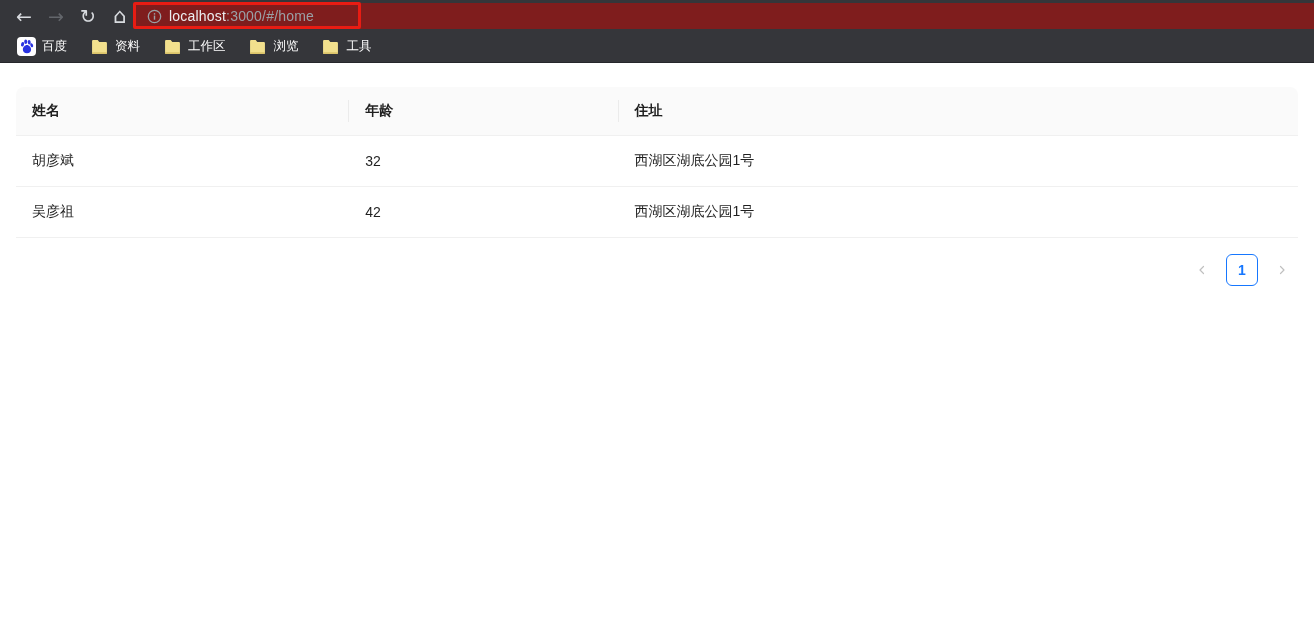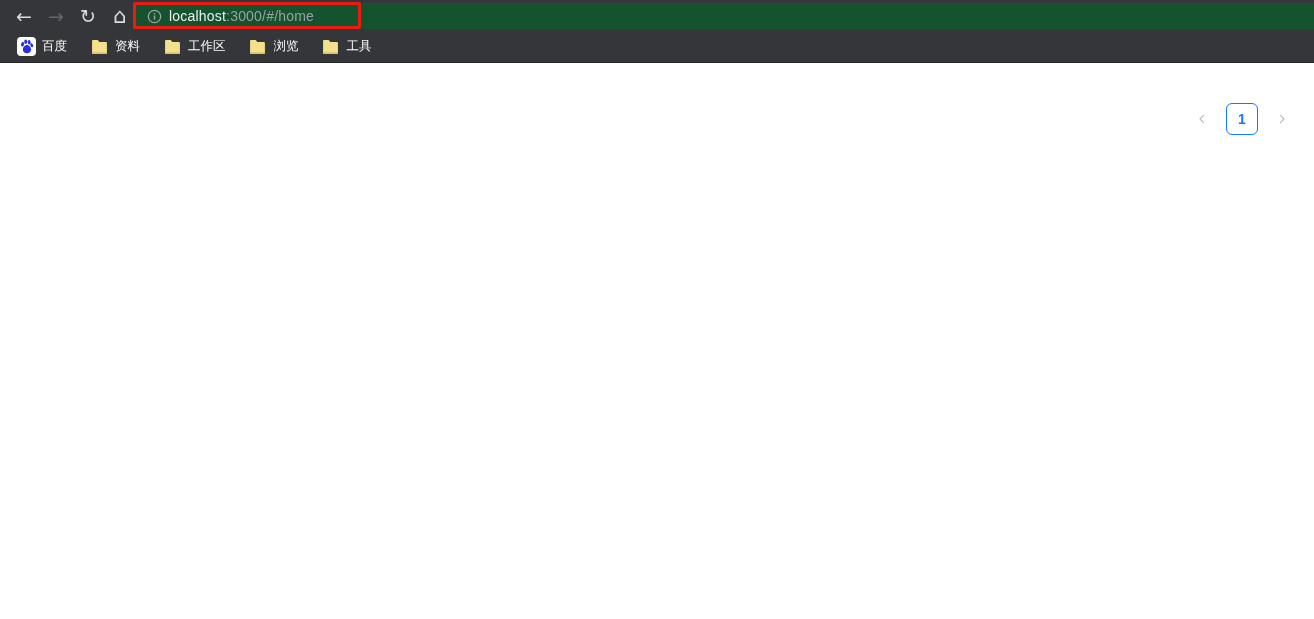--- a/index.html
+++ b/index.html
@@ -8,21 +8,21 @@
 
   
   .chrome { width:100%; }
   .toolbar { position:relative; height:31px; background:#35363a; display:flex; align-items:center; }
   .nav-icons { display:flex; align-items:center; height:100%; padding-left:8px; }
   .nav-btn { width:32px; height:28px; display:flex; align-items:center; justify-content:center;
              font-family:"DejaVu Sans",sans-serif; font-size:19px; color:#d8dbdf; cursor:pointer; }
   .nav-btn.disabled { color:#63666b; }
   .nav-btn.home { font-size:21px; }
   .omnibox { position:absolute; left:133px; top:3px; right:0; height:26px;
-             background:#14532d; border-radius:4px 0 0 4px; display:flex; align-items:center;
+             background:#7f1d1d; border-radius:4px 0 0 4px; display:flex; align-items:center;
              padding-left:10px; }
   .omni-info { display:flex; align-items:center; justify-content:center; width:22px; }
   .url { font-size:14px; color:#9aa0a6; letter-spacing:.2px; margin-left:4px; white-space:nowrap; }
   .url .host { color:#eceef1; }
   .url-highlight { position:absolute; left:133px; top:2px; width:228px; height:27px;
                    border:3px solid #e81c13; border-radius:2px; pointer-events:none; }
 
   .bookmarks { height:32px; background:#35363a; border-bottom:1px solid #26272b;
                display:flex; align-items:center; padding-left:10px; }
   .bookmark { display:flex; align-items:center; height:24px; padding:0 6px; margin-right:10px;
@@ -126,20 +126,41 @@
             <path d="M1 2.2 C1 1.5 1.5 1 2.2 1 h4.1 l1.5 1.8 h6 c.7 0 1.2.5 1.2 1.2 v8.8 c0 .7-.5 1.2-1.2 1.2 H2.2 C1.5 14 1 13.5 1 12.8 Z" fill="#f2e08d"></path>
             <path d="M1 12.4 h14 v.4 c0 .7-.5 1.2-1.2 1.2 H2.2 C1.5 14 1 13.5 1 12.8 Z" fill="#dcc46a"></path>
           </svg>
         </span>
         <span class="bm-label">工具</span>
       </div>
     </div>
 </div>
 
 <div class="page">
+  <table class="ant-table">
+    <thead>
+        <tr>
+          <th>姓名</th>
+          <th>年龄</th>
+          <th>住址</th>
+        </tr>
+      </thead>
+    <tbody>
+        <tr>
+          <td>胡彦斌</td>
+          <td>32</td>
+          <td>西湖区湖底公园1号</td>
+        </tr>
+        <tr>
+          <td>吴彦祖</td>
+          <td>42</td>
+          <td>西湖区湖底公园1号</td>
+        </tr>
+      </tbody>
+  </table>
 
   <div class="pagination">
     <span class="pg-item pg-arrow">
       <svg width="12" height="12" viewBox="0 0 24 24">
           <polyline points="15,5 8,12 15,19" fill="none" stroke="rgba(0,0,0,0.25)" stroke-width="2.4" stroke-linecap="round" stroke-linejoin="round"></polyline>
         </svg>
     </span>
     <span class="pg-item pg-page-active">1</span>
     <span class="pg-item pg-arrow">
       <svg width="12" height="12" viewBox="0 0 24 24">

